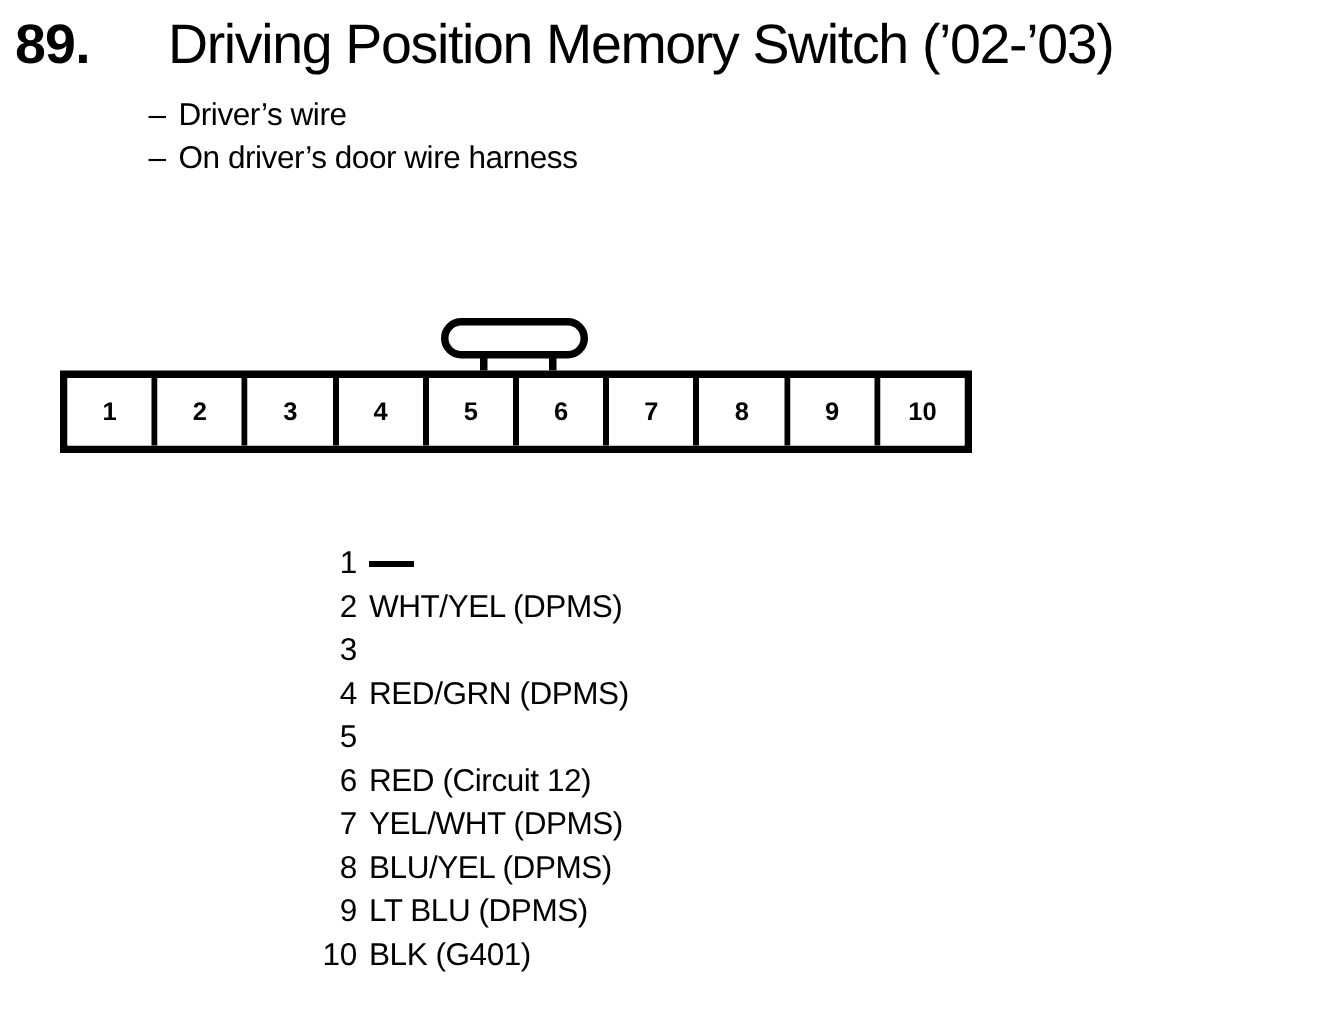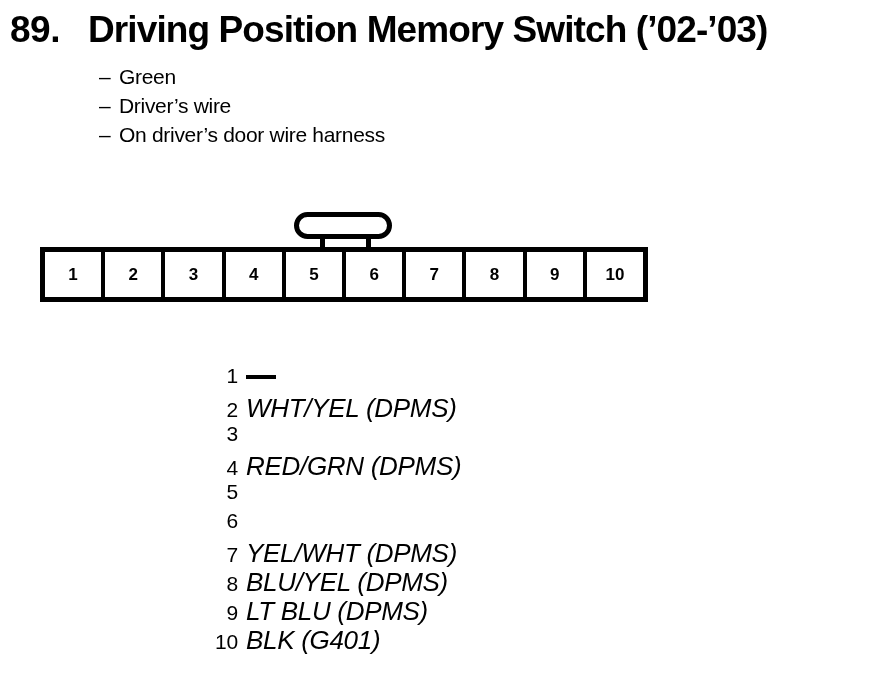--- a/index.html
+++ b/index.html
@@ -29,24 +29,24 @@
     top: 8px;
     font-size: 37px;
     font-weight: bold;
     letter-spacing: -0.5px;
     line-height: 44px;
     white-space: nowrap;
     text-align: center;
   }
   #page-title {
     position: absolute;
-    left: 88px;
+    left: 112px;
     top: 8px;
     font-size: 37px;
-    font-weight: bold;
+    font-weight: normal;
     letter-spacing: -0.9px;
     line-height: 44px;
     white-space: nowrap;
   }
 
   
   #spec-list {
     position: absolute;
     left: 99px;
     top: 62px;
@@ -131,23 +131,22 @@
     white-space: nowrap;
   }
   .legend-num {
     width: 58px;
     text-align: right;
     font-size: 21px;
     letter-spacing: -0.2px;
   }
   .legend-desc {
     padding-left: 8px;
-    font-size: 26px;
+    font-size: 21px;
     letter-spacing: -0.3px;
-    font-style: italic;
   }
   .legend-desc.is-blank {
     position: relative;
     width: 60px;
   }
   .legend-desc.is-blank::before {
     content: "";
     position: absolute;
     left: 8px;
     top: -8px;
@@ -159,23 +158,20 @@
 </head>
 <body>
 
 <div id="header-block">
   <div id="entry-number">89.</div>
   <div id="page-title">Driving Position Memory Switch (’02-’03)</div>
 </div>
 
 <div id="spec-list">
   <div class="spec-item">
-    <span class="spec-dash">–</span><span>Green</span>
-  </div>
-  <div class="spec-item">
     <span class="spec-dash">–</span><span>Driver’s wire</span>
   </div>
   <div class="spec-item">
     <span class="spec-dash">–</span><span>On driver’s door wire harness</span>
   </div>
 </div>
 
 <div id="connector-diagram">
 
   <div id="connector-latch"></div>
@@ -236,20 +232,21 @@
     <span class="legend-num">4</span>
     <span class="legend-desc">RED/GRN (DPMS)</span>
   </div>
 
   <div class="legend-row">
     <span class="legend-num">5</span>
   </div>
 
   <div class="legend-row">
     <span class="legend-num">6</span>
+    <span class="legend-desc">RED (Circuit 12)</span>
   </div>
 
   <div class="legend-row">
     <span class="legend-num">7</span>
     <span class="legend-desc">YEL/WHT (DPMS)</span>
   </div>
 
   <div class="legend-row">
     <span class="legend-num">8</span>
     <span class="legend-desc">BLU/YEL (DPMS)</span>

